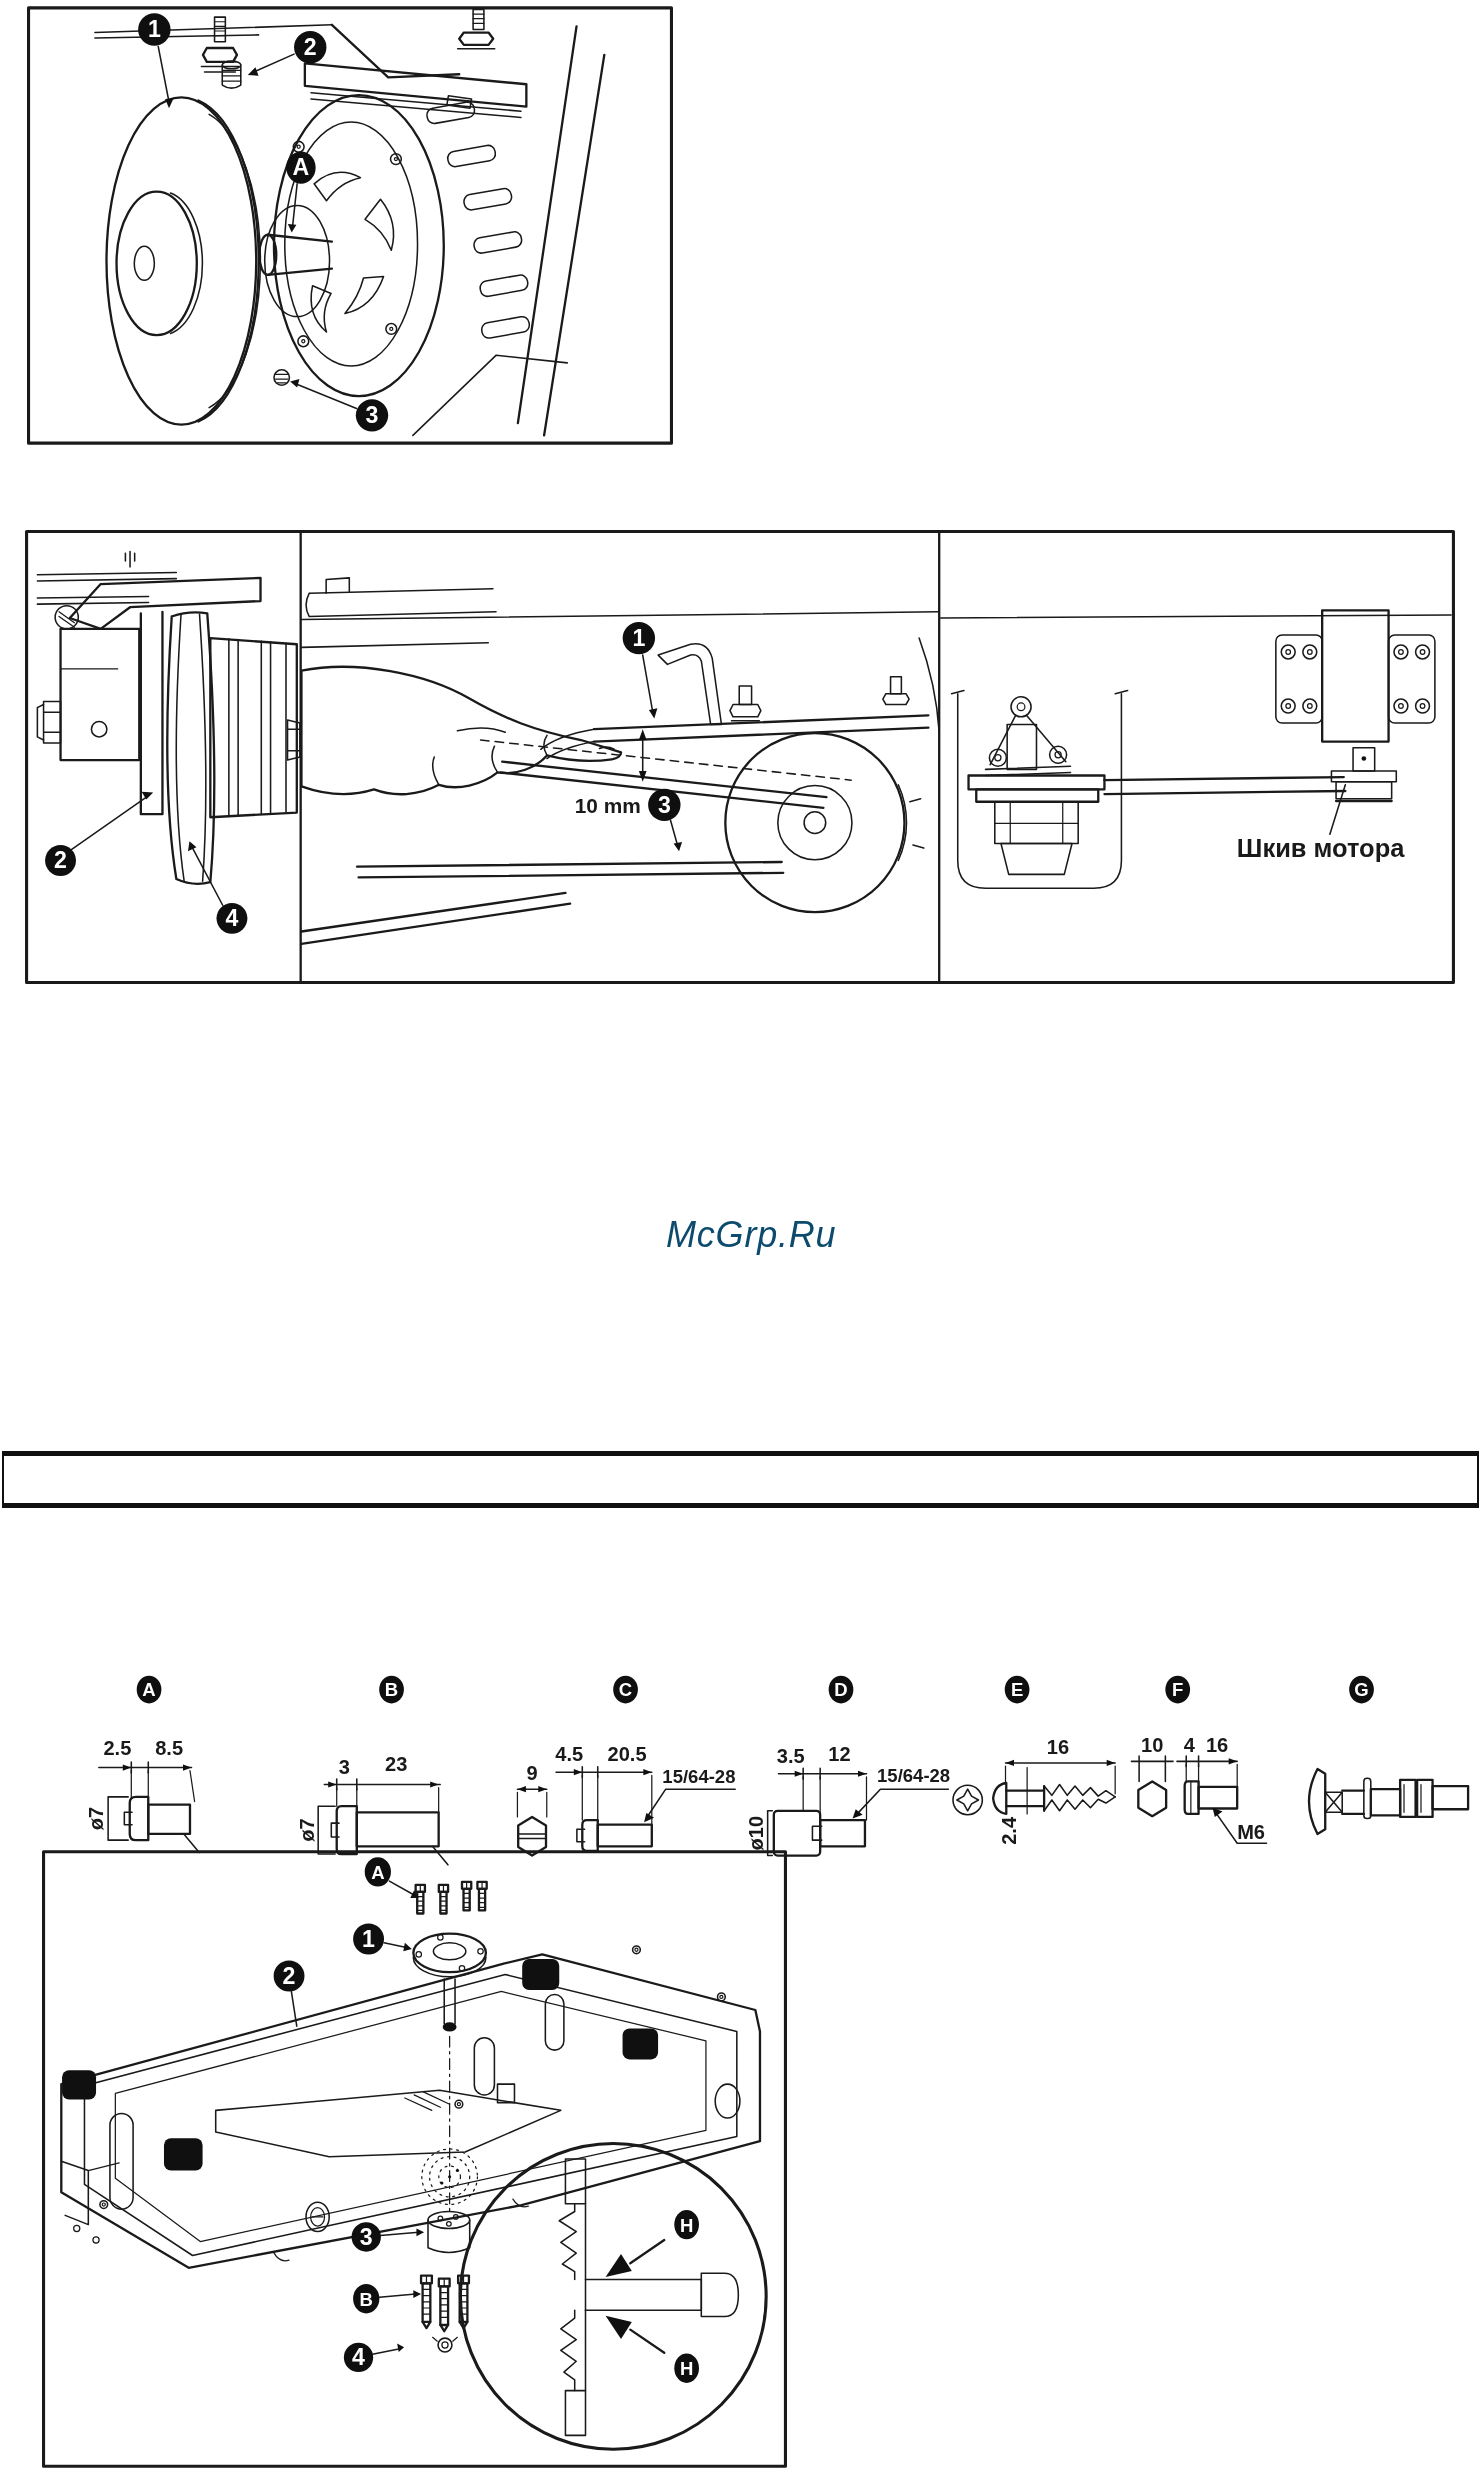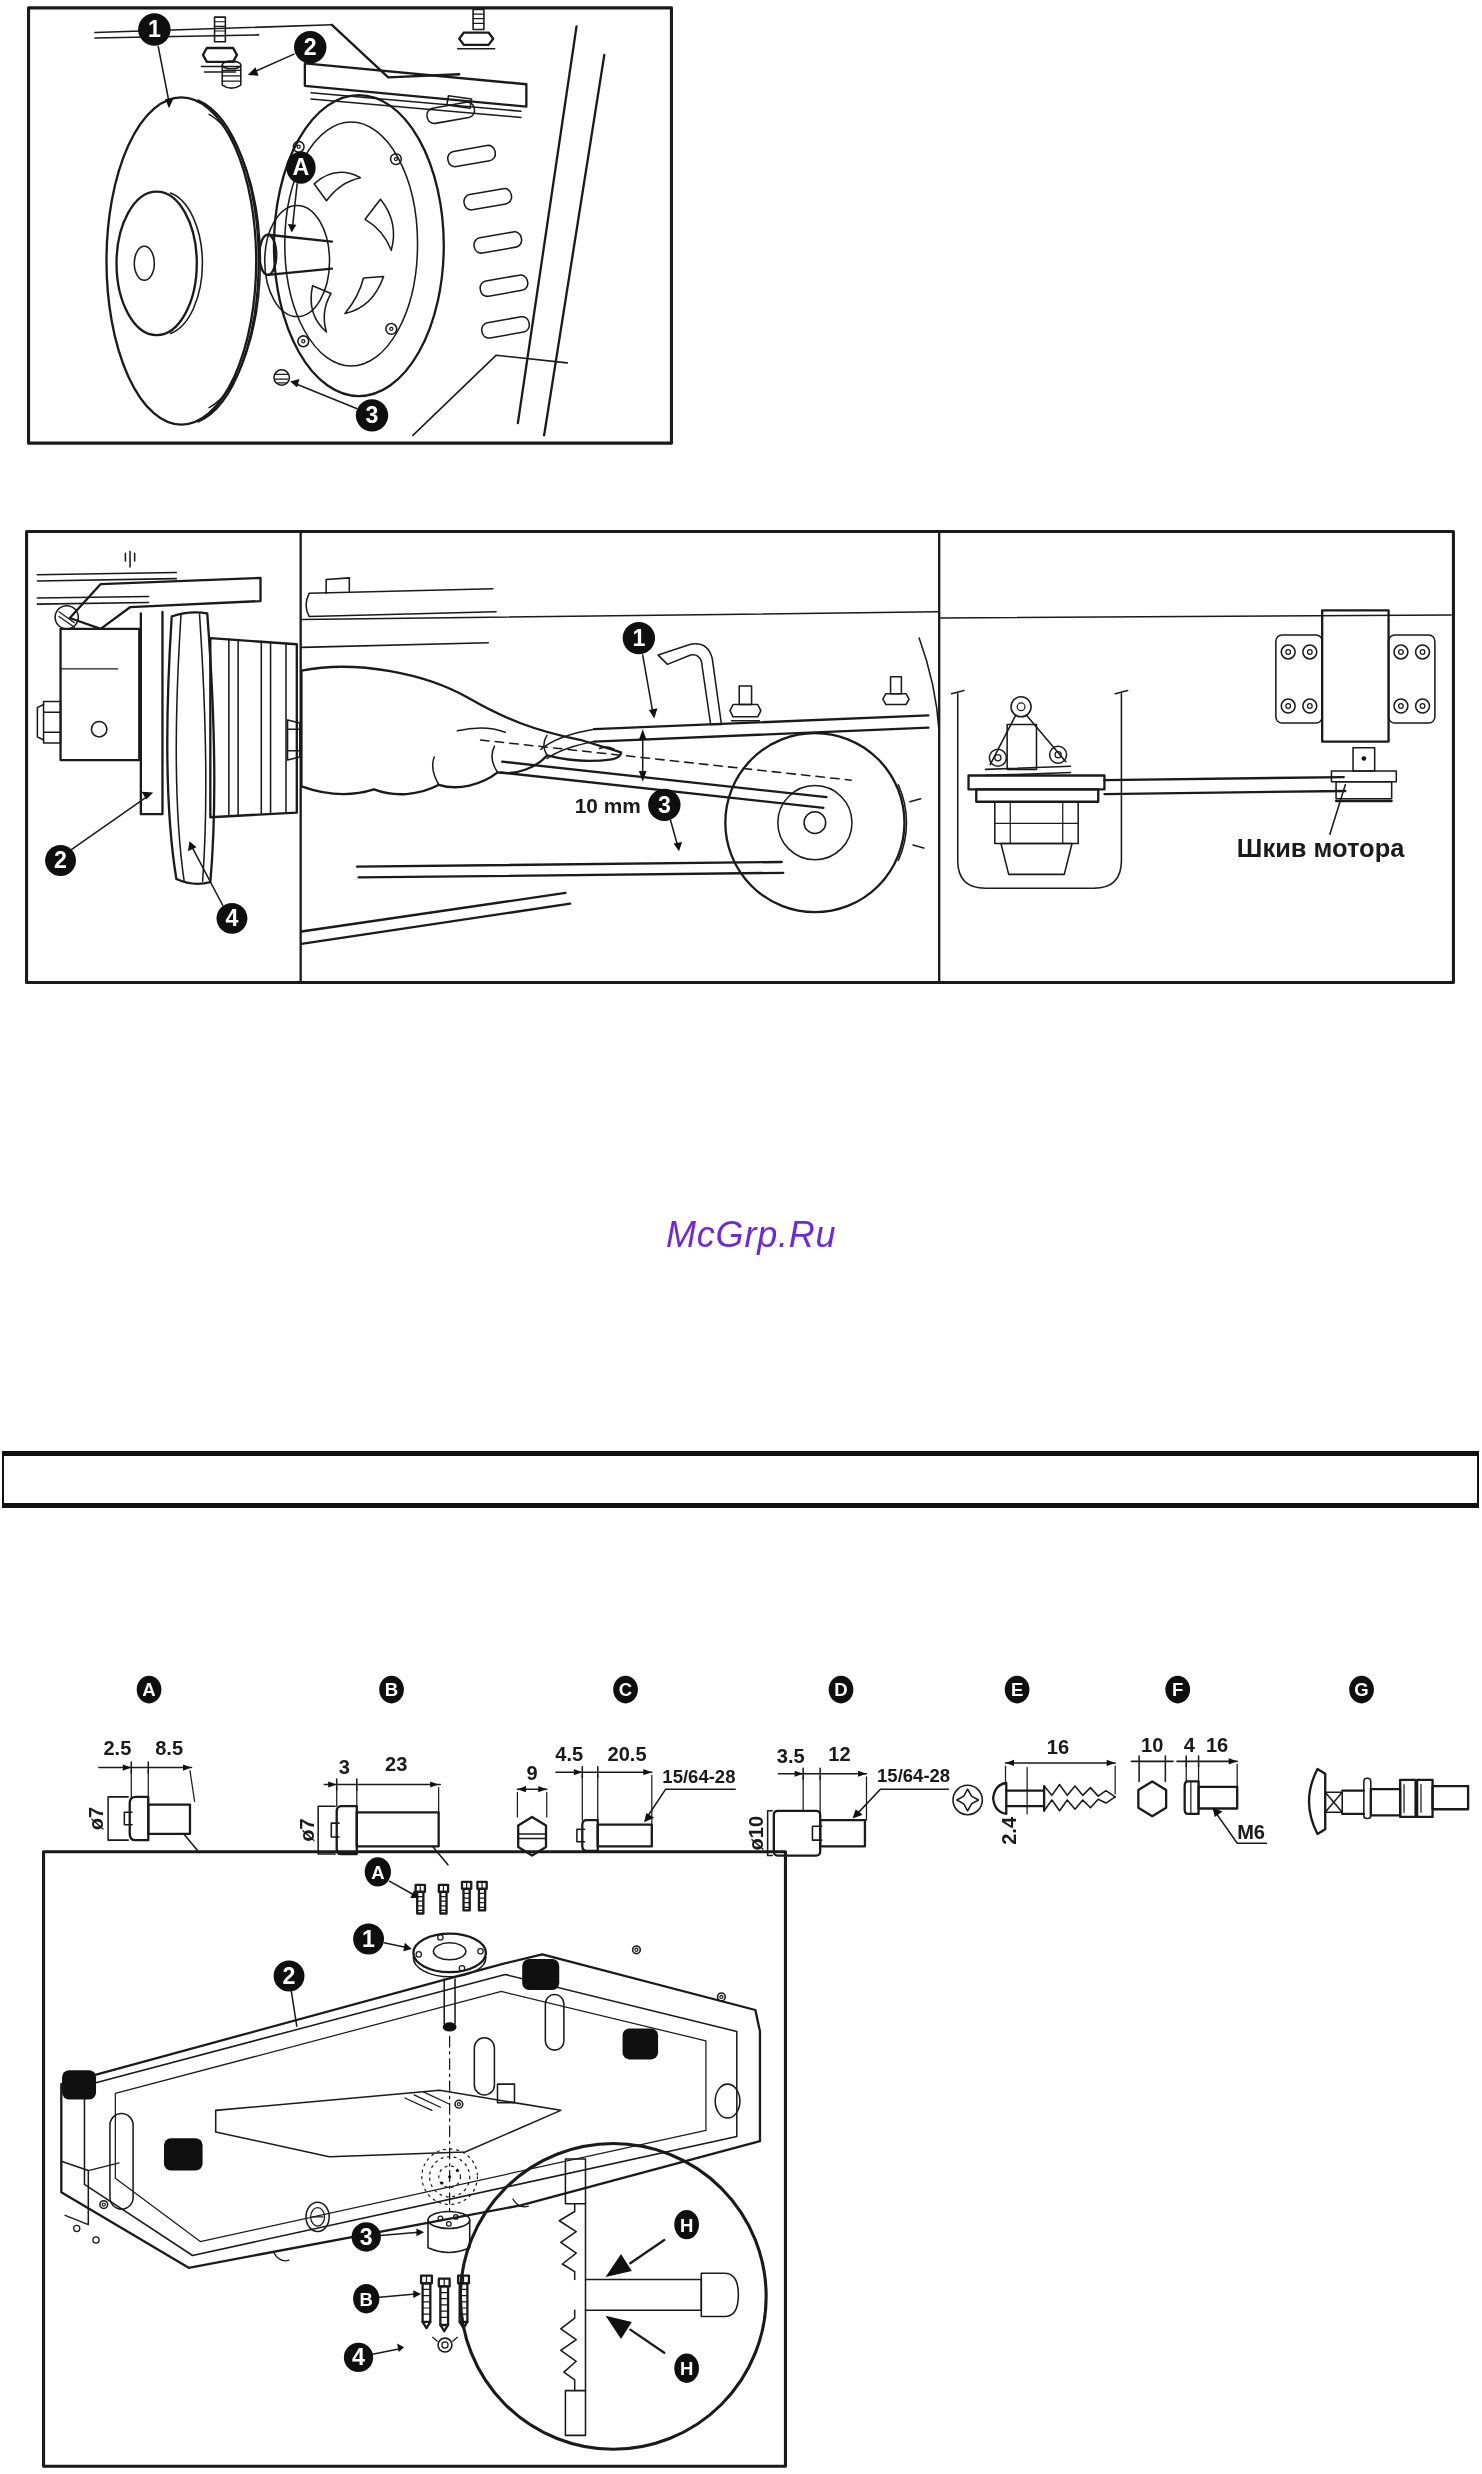--- a/index.html
+++ b/index.html
@@ -12,21 +12,21 @@
   .thin{stroke-width:2;}
   .hair{stroke-width:1.6;}
   .blk{fill:#101010;stroke:none;}
   .badge{fill:#0f0f0f;stroke:none;}
   .btxt{fill:#ffffff;stroke:none;font:700 30px "Liberation Sans",sans-serif;text-anchor:middle;}
   .btxt-s{fill:#ffffff;stroke:none;font:700 24px "Liberation Sans",sans-serif;text-anchor:middle;}
   .dim{fill:#1a1a1a;stroke:none;font:700 26px "Liberation Sans",sans-serif;text-anchor:middle;}
   .dim-s{fill:#1a1a1a;stroke:none;font:700 24px "Liberation Sans",sans-serif;text-anchor:middle;}
   .ru{fill:#1a1a1a;stroke:none;font:700 33px "Liberation Sans",sans-serif;text-anchor:middle;}
   .mm{fill:#1a1a1a;stroke:none;font:600 27px "Liberation Sans",sans-serif;}
-  .watermark{position:absolute;left:666px;top:1214px;color:#6d28d9;
+  .watermark{position:absolute;left:666px;top:1214px;color:#0c4a6e;
              font:italic 400 36px "Liberation Sans",sans-serif;letter-spacing:0.8px;}
   .hbar{position:absolute;left:2.3px;top:1451px;width:1477px;height:57px;box-sizing:border-box;
         border-top:5.4px solid #101010;border-bottom:5.4px solid #101010;
         border-left:2.3px solid #101010;border-right:2.3px solid #101010;background:#fff;}
 </style>
 </head>
 <body>
 
 <div class="page">
 

